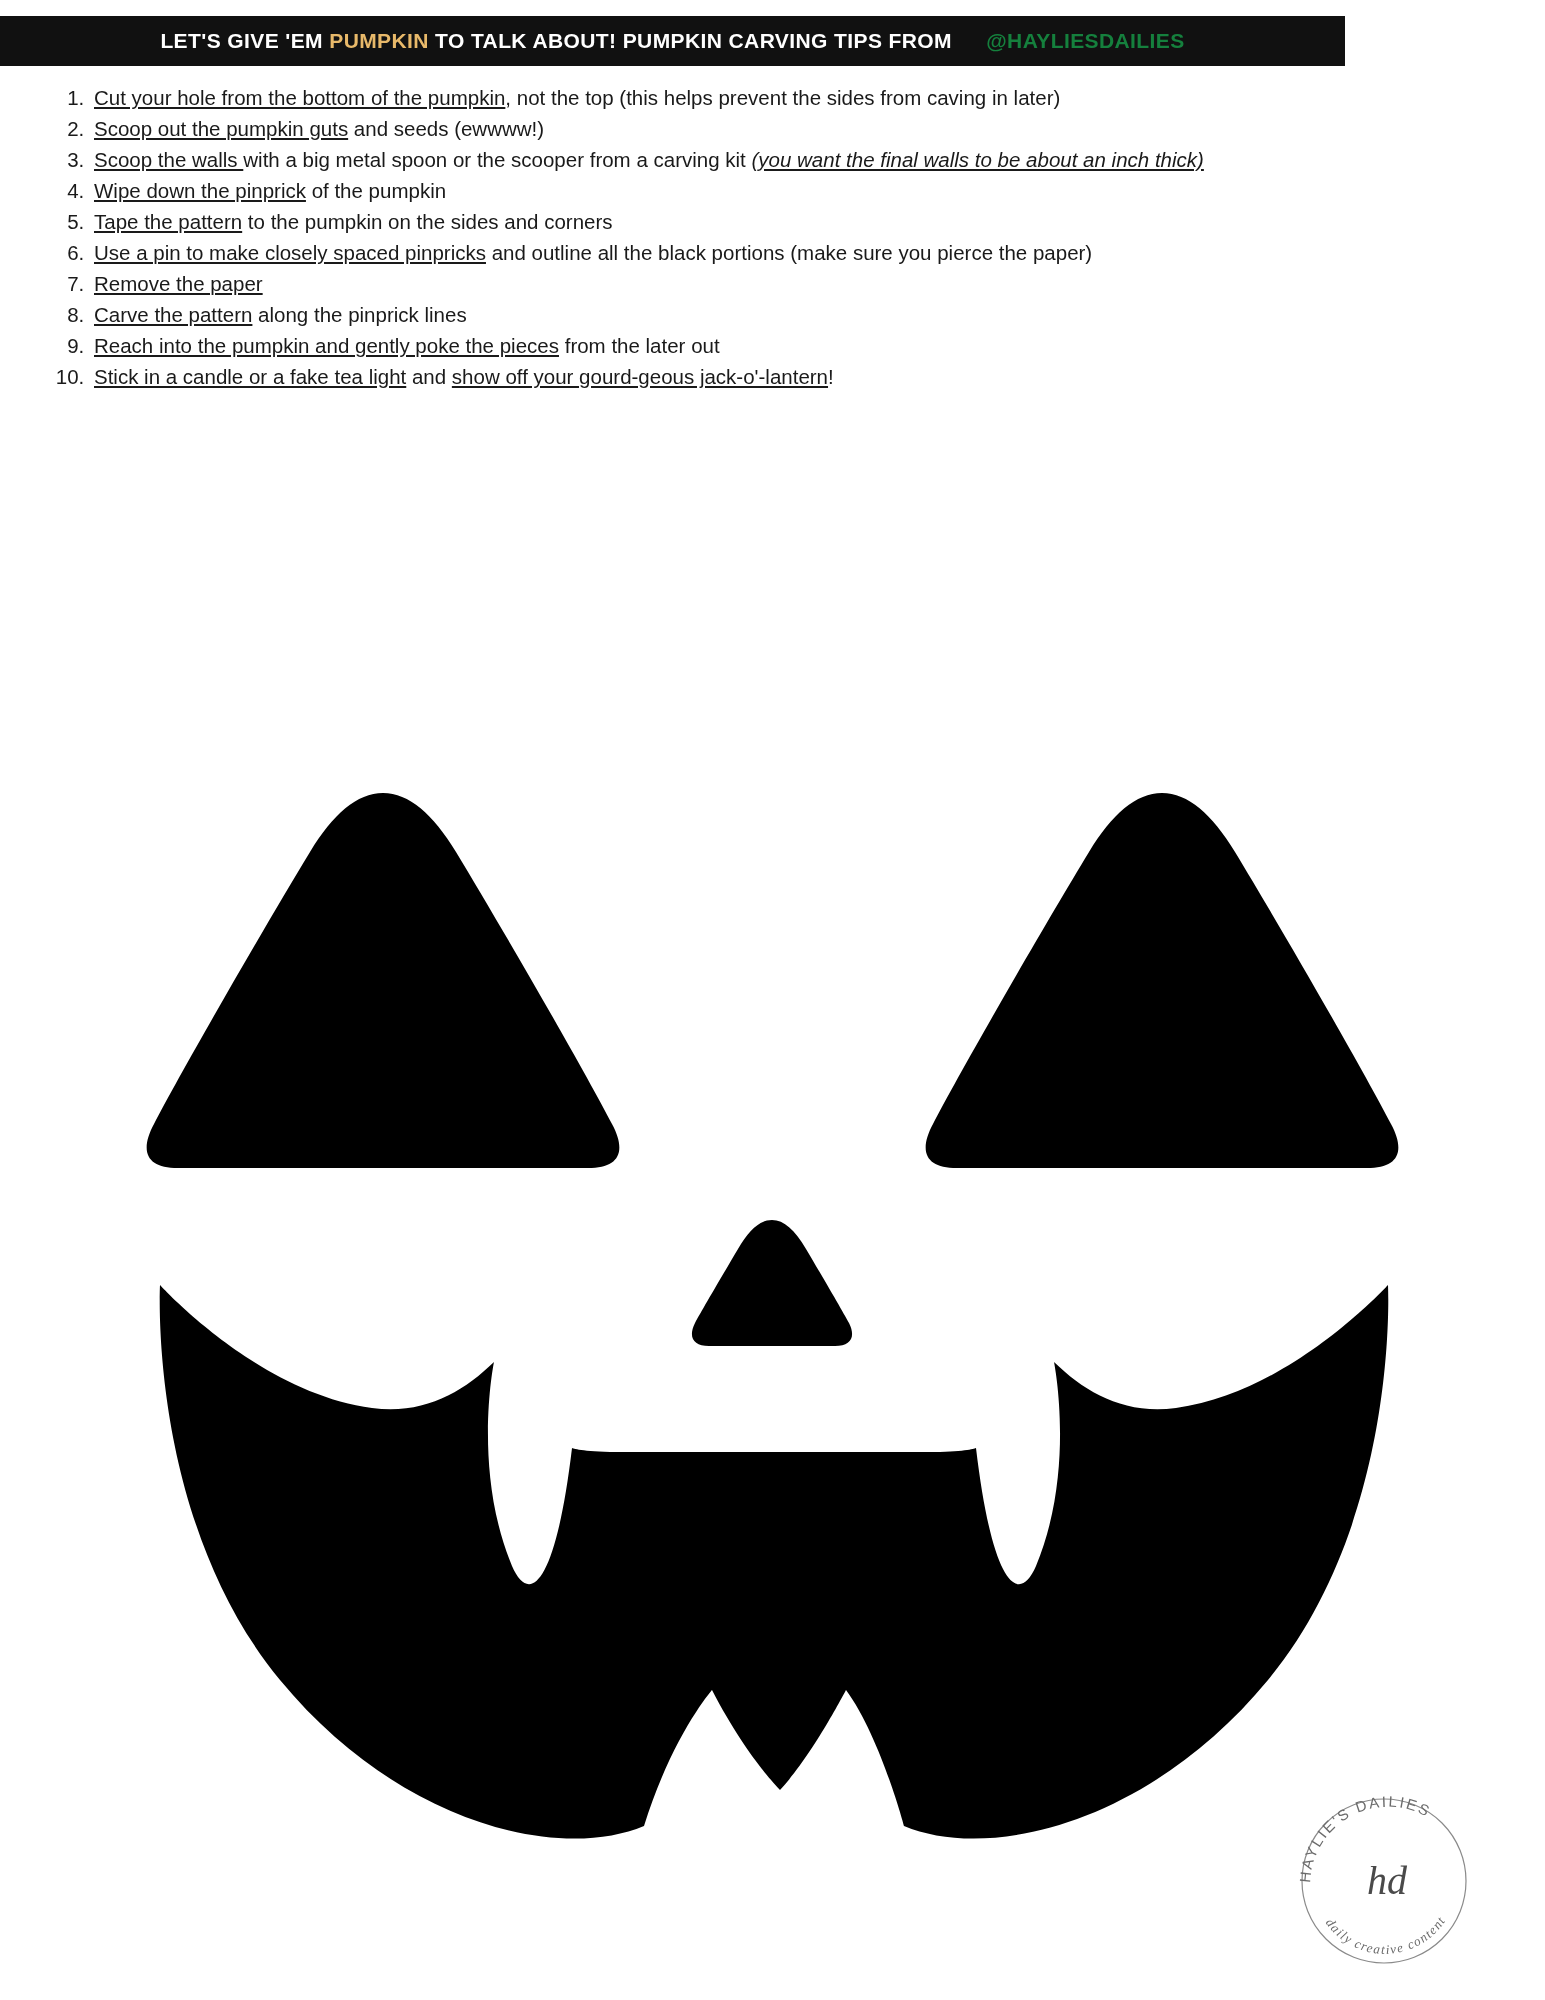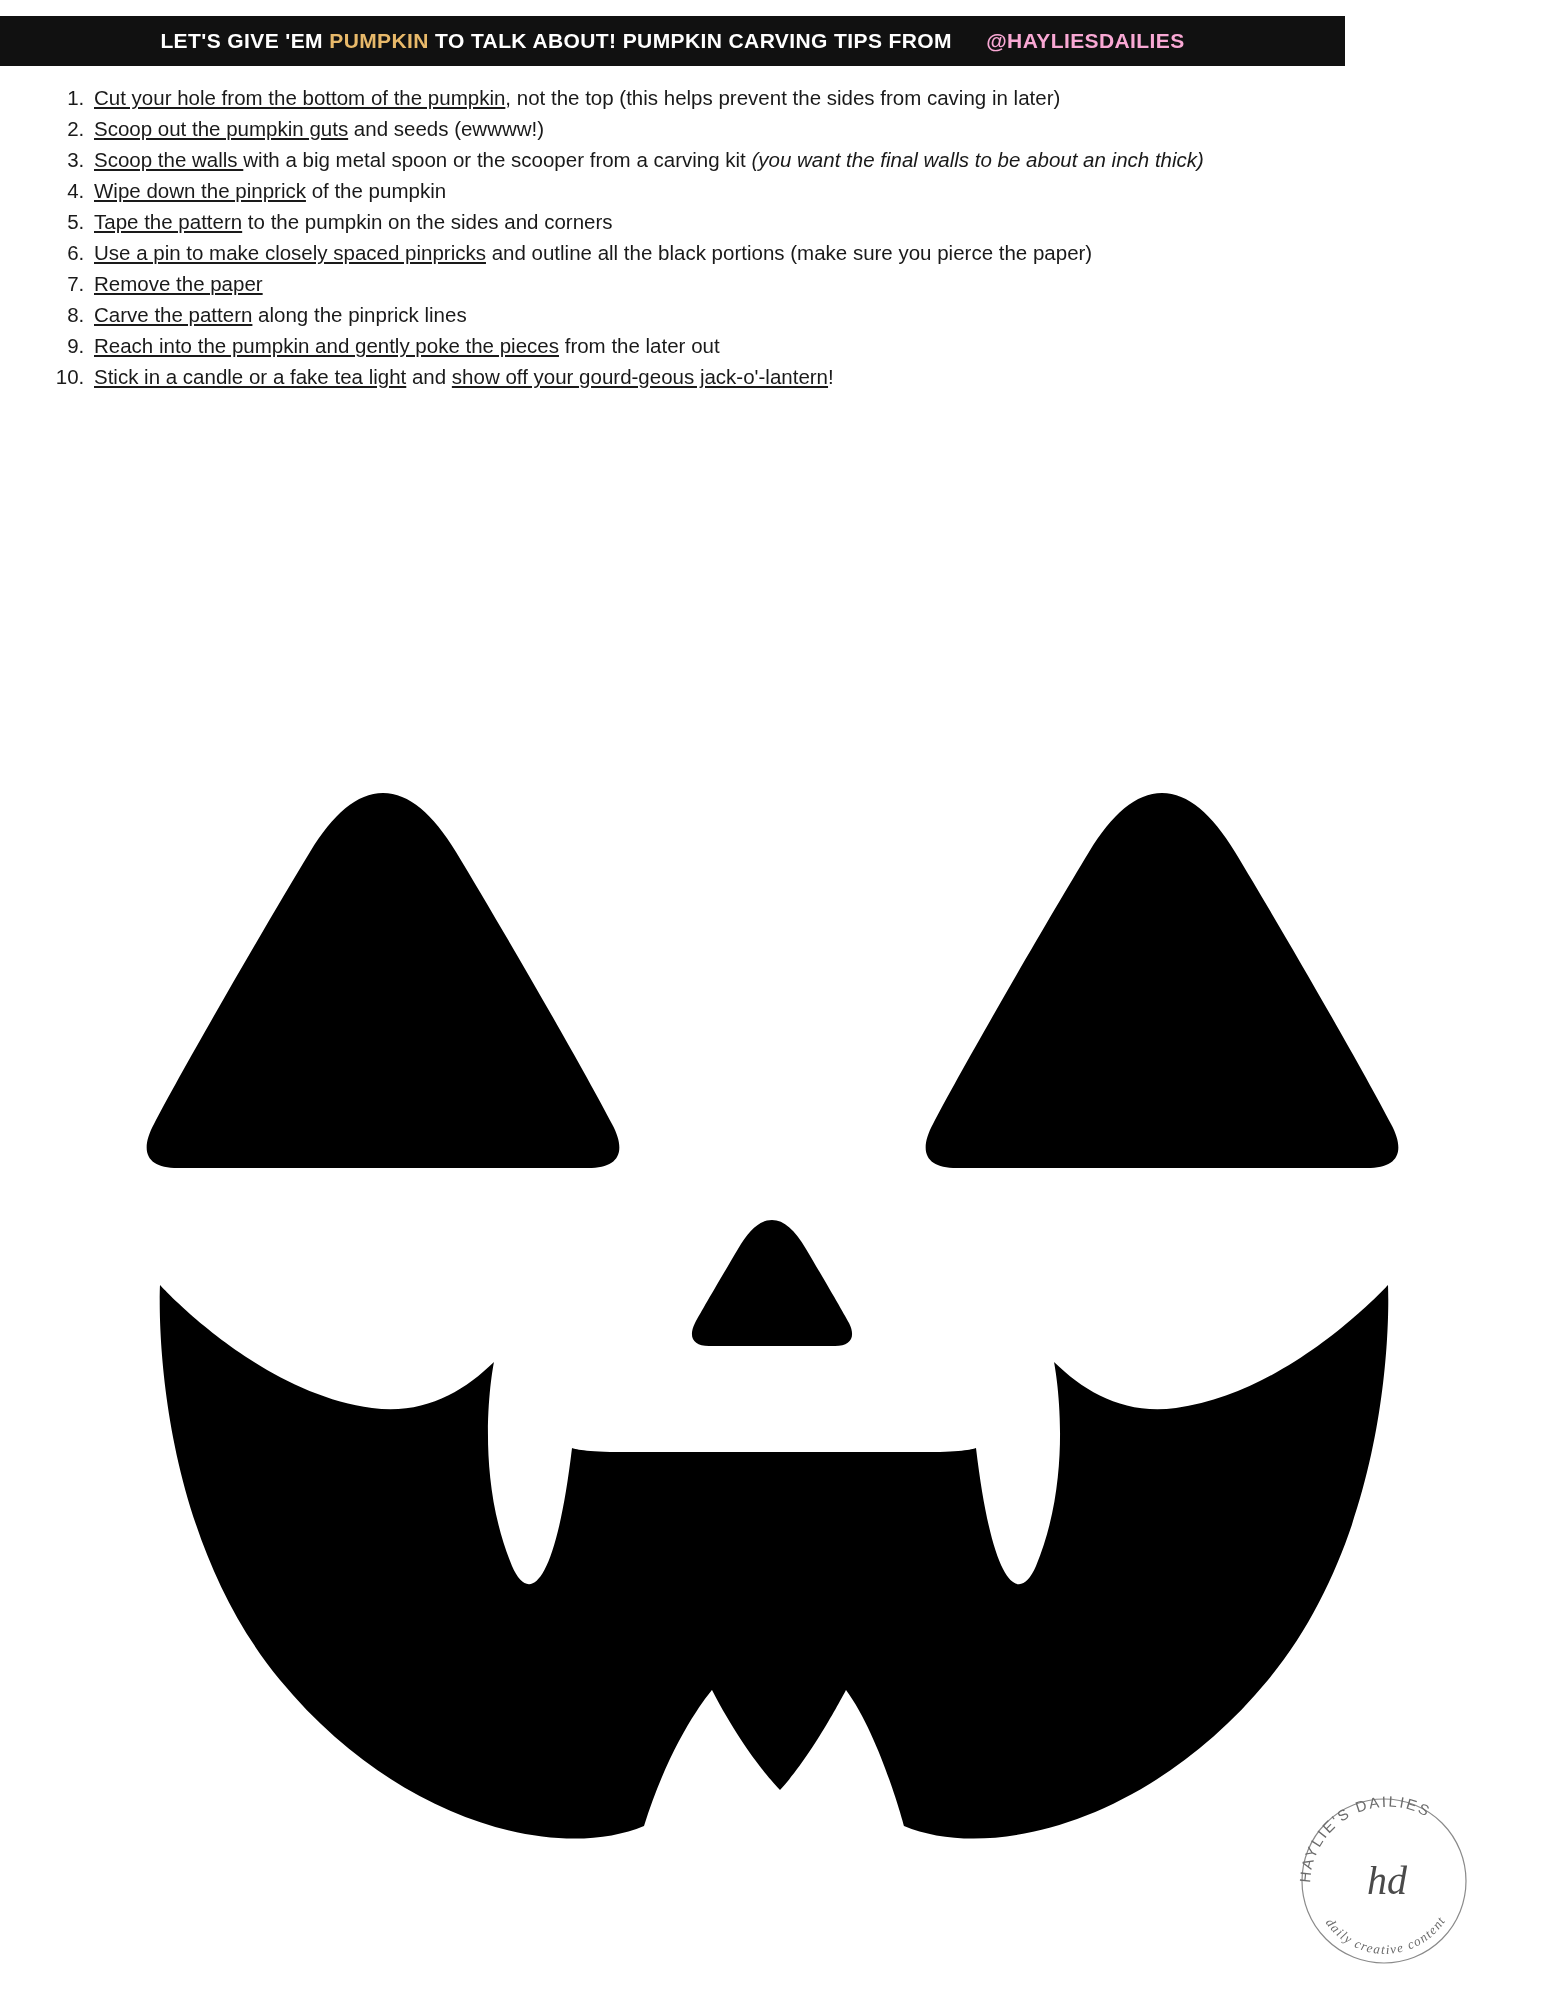--- a/index.html
+++ b/index.html
@@ -31,21 +31,21 @@
     color: #ffffff;
     font-size: 21px;
     font-weight: bold;
     letter-spacing: 0.4px;
     white-space: nowrap;
   }
   .banner-text .accent {
     color: #e8b96a;
   }
   .banner-text .handle {
-    color: #f9a8d4;
+    color: #15803d;
     margin-left: 28px;
   }
 
   
   .instructions {
     position: absolute;
     left: 52px;
     top: 82px;
     width: 1420px;
     margin: 0;
@@ -60,20 +60,21 @@
   }
   .instructions li::marker {
     font-size: 20.5px;
   }
   .u {
     text-decoration: underline;
     text-underline-offset: 2px;
   }
   .it {
     font-style: italic;
+    text-decoration: underline;
   }
 
   
   .face {
     position: absolute;
     left: 0;
     top: 0;
     width: 1545px;
     height: 2000px;
     pointer-events: none;

